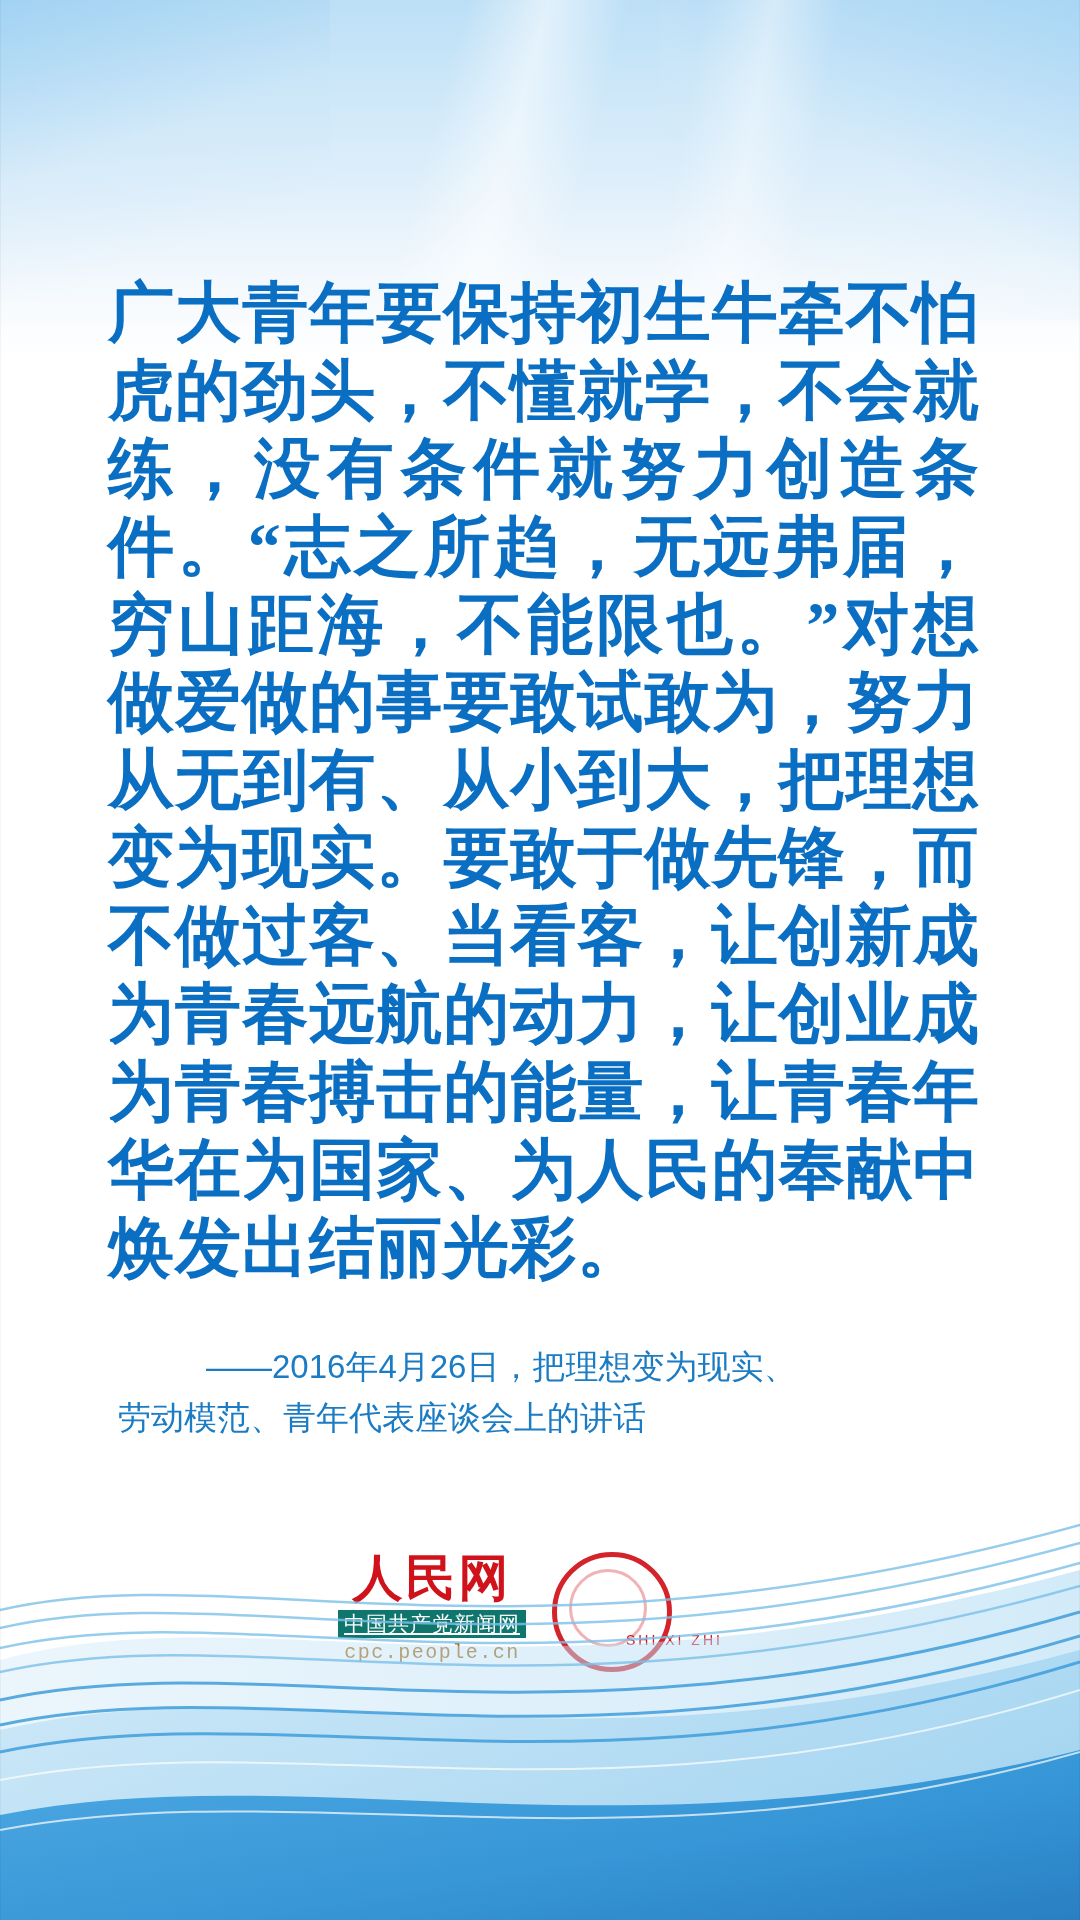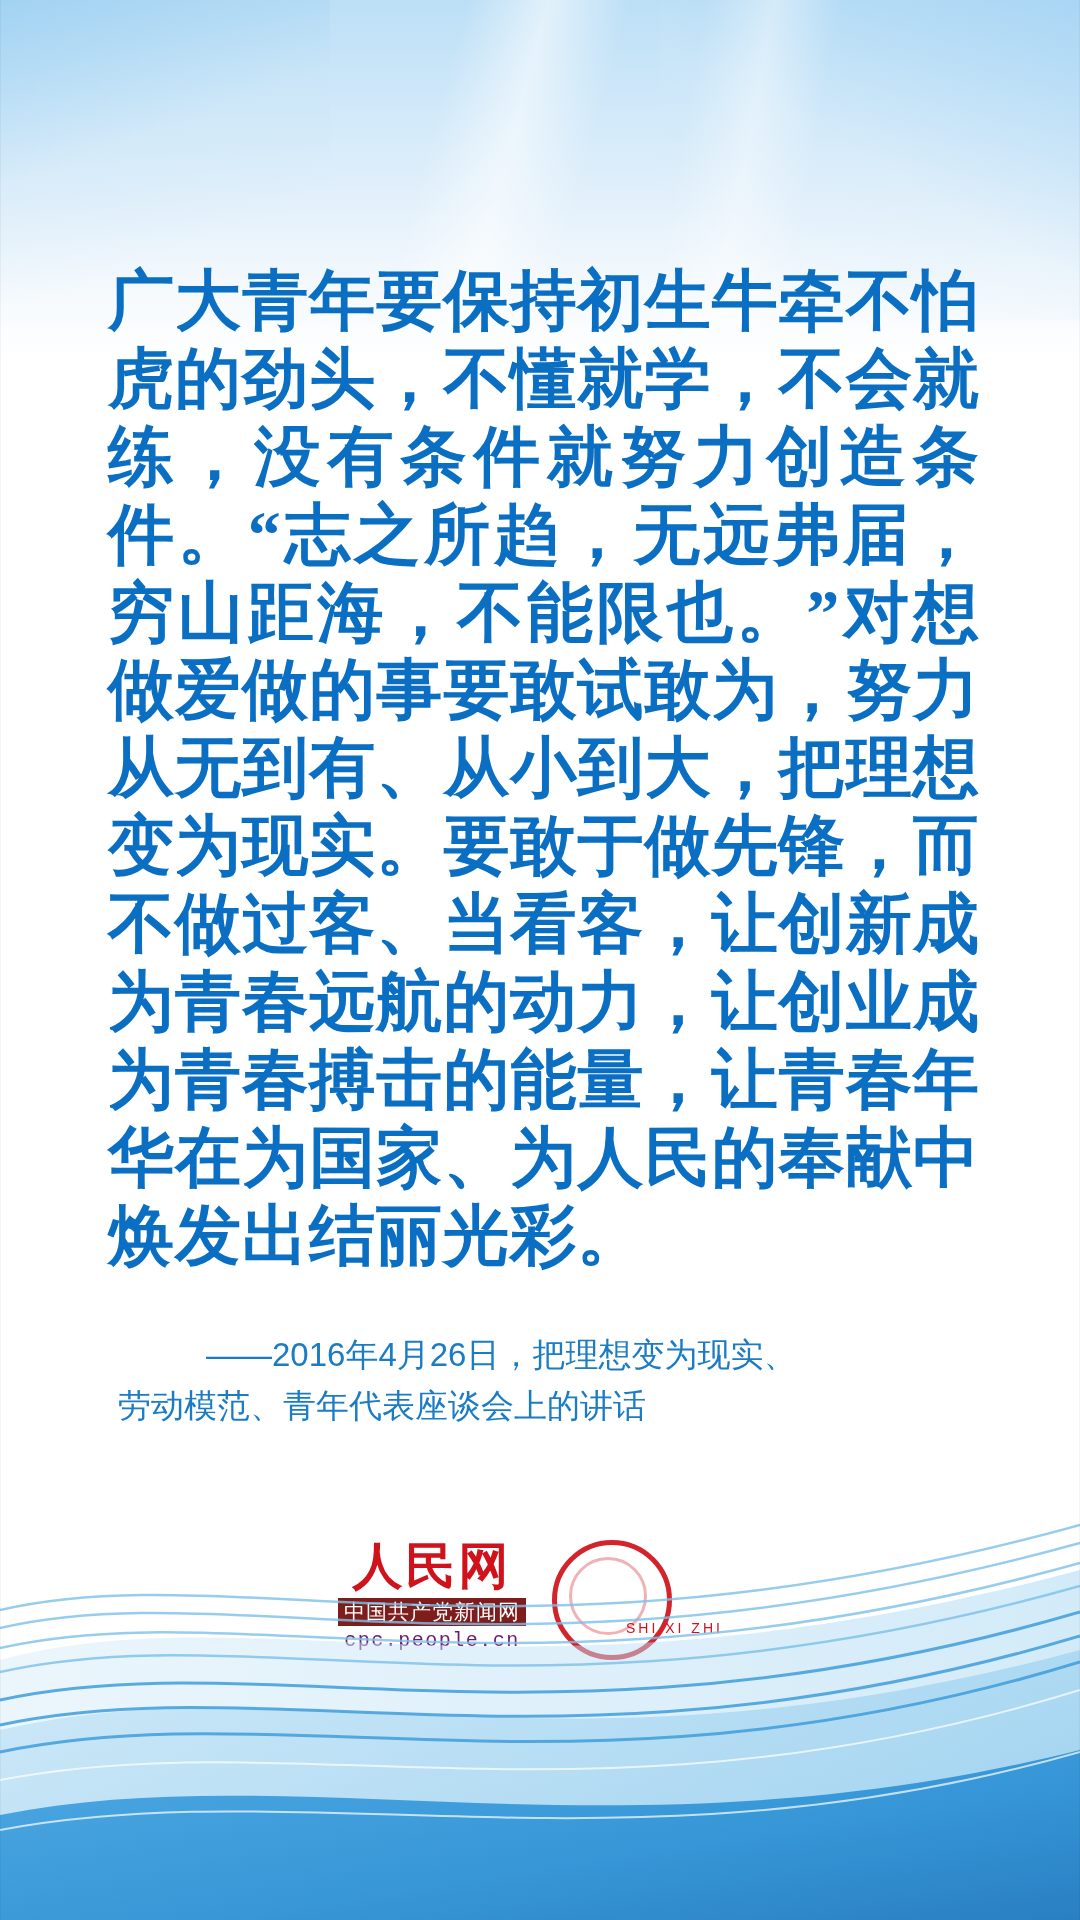--- a/index.html
+++ b/index.html
@@ -50,21 +50,21 @@
     position: absolute;
     left: 0; top: 0; width: 100%; height: 330px;
     background:
       linear-gradient(105deg, rgba(255,255,255,0.0) 40%, rgba(255,255,255,0.55) 47%, rgba(255,255,255,0.0) 54%),
       linear-gradient(100deg, rgba(255,255,255,0.0) 62%, rgba(255,255,255,0.4) 68%, rgba(255,255,255,0.0) 74%);
   }
 
   
   .content {
     position: absolute;
-    left: 0; top: 4px;
+    left: 0; top: 16px;
     width: 1080px;
     height: 1704px;
   }
   .quote {
     position: absolute;
     left: 108px;
     top: 258px;
     width: 872px;
     font-family: "Liberation Serif", serif;
     font-weight: 700;
@@ -113,33 +113,34 @@
     display: block;
     font-family: "Liberation Serif", serif;
     font-weight: 700;
     font-size: 50px;
     color: #d0121b;
     letter-spacing: 3px;
   }
   .logo-people .pl-sub {
     display: block;
     margin-top: 7px;
-    background: #7f1d1d;
+    background: #0f766e;
     color: #ffffff;
     font-size: 21px;
     letter-spacing: 1px;
     padding: 3px 6px 4px;
     font-family: "Liberation Sans", sans-serif;
+    text-decoration: underline;
   }
   .logo-people .pl-url {
     display: block;
     margin-top: 5px;
     font-family: "Liberation Mono", monospace;
     font-size: 20px;
-    color: #701a75;
+    color: #a16207;
     letter-spacing: 1.5px;
   }
   .logo-seal {
     position: relative;
     width: 190px;
     height: 124px;
   }
   .logo-seal .seal-ring {
     position: absolute;
     left: 0; top: 6px;

